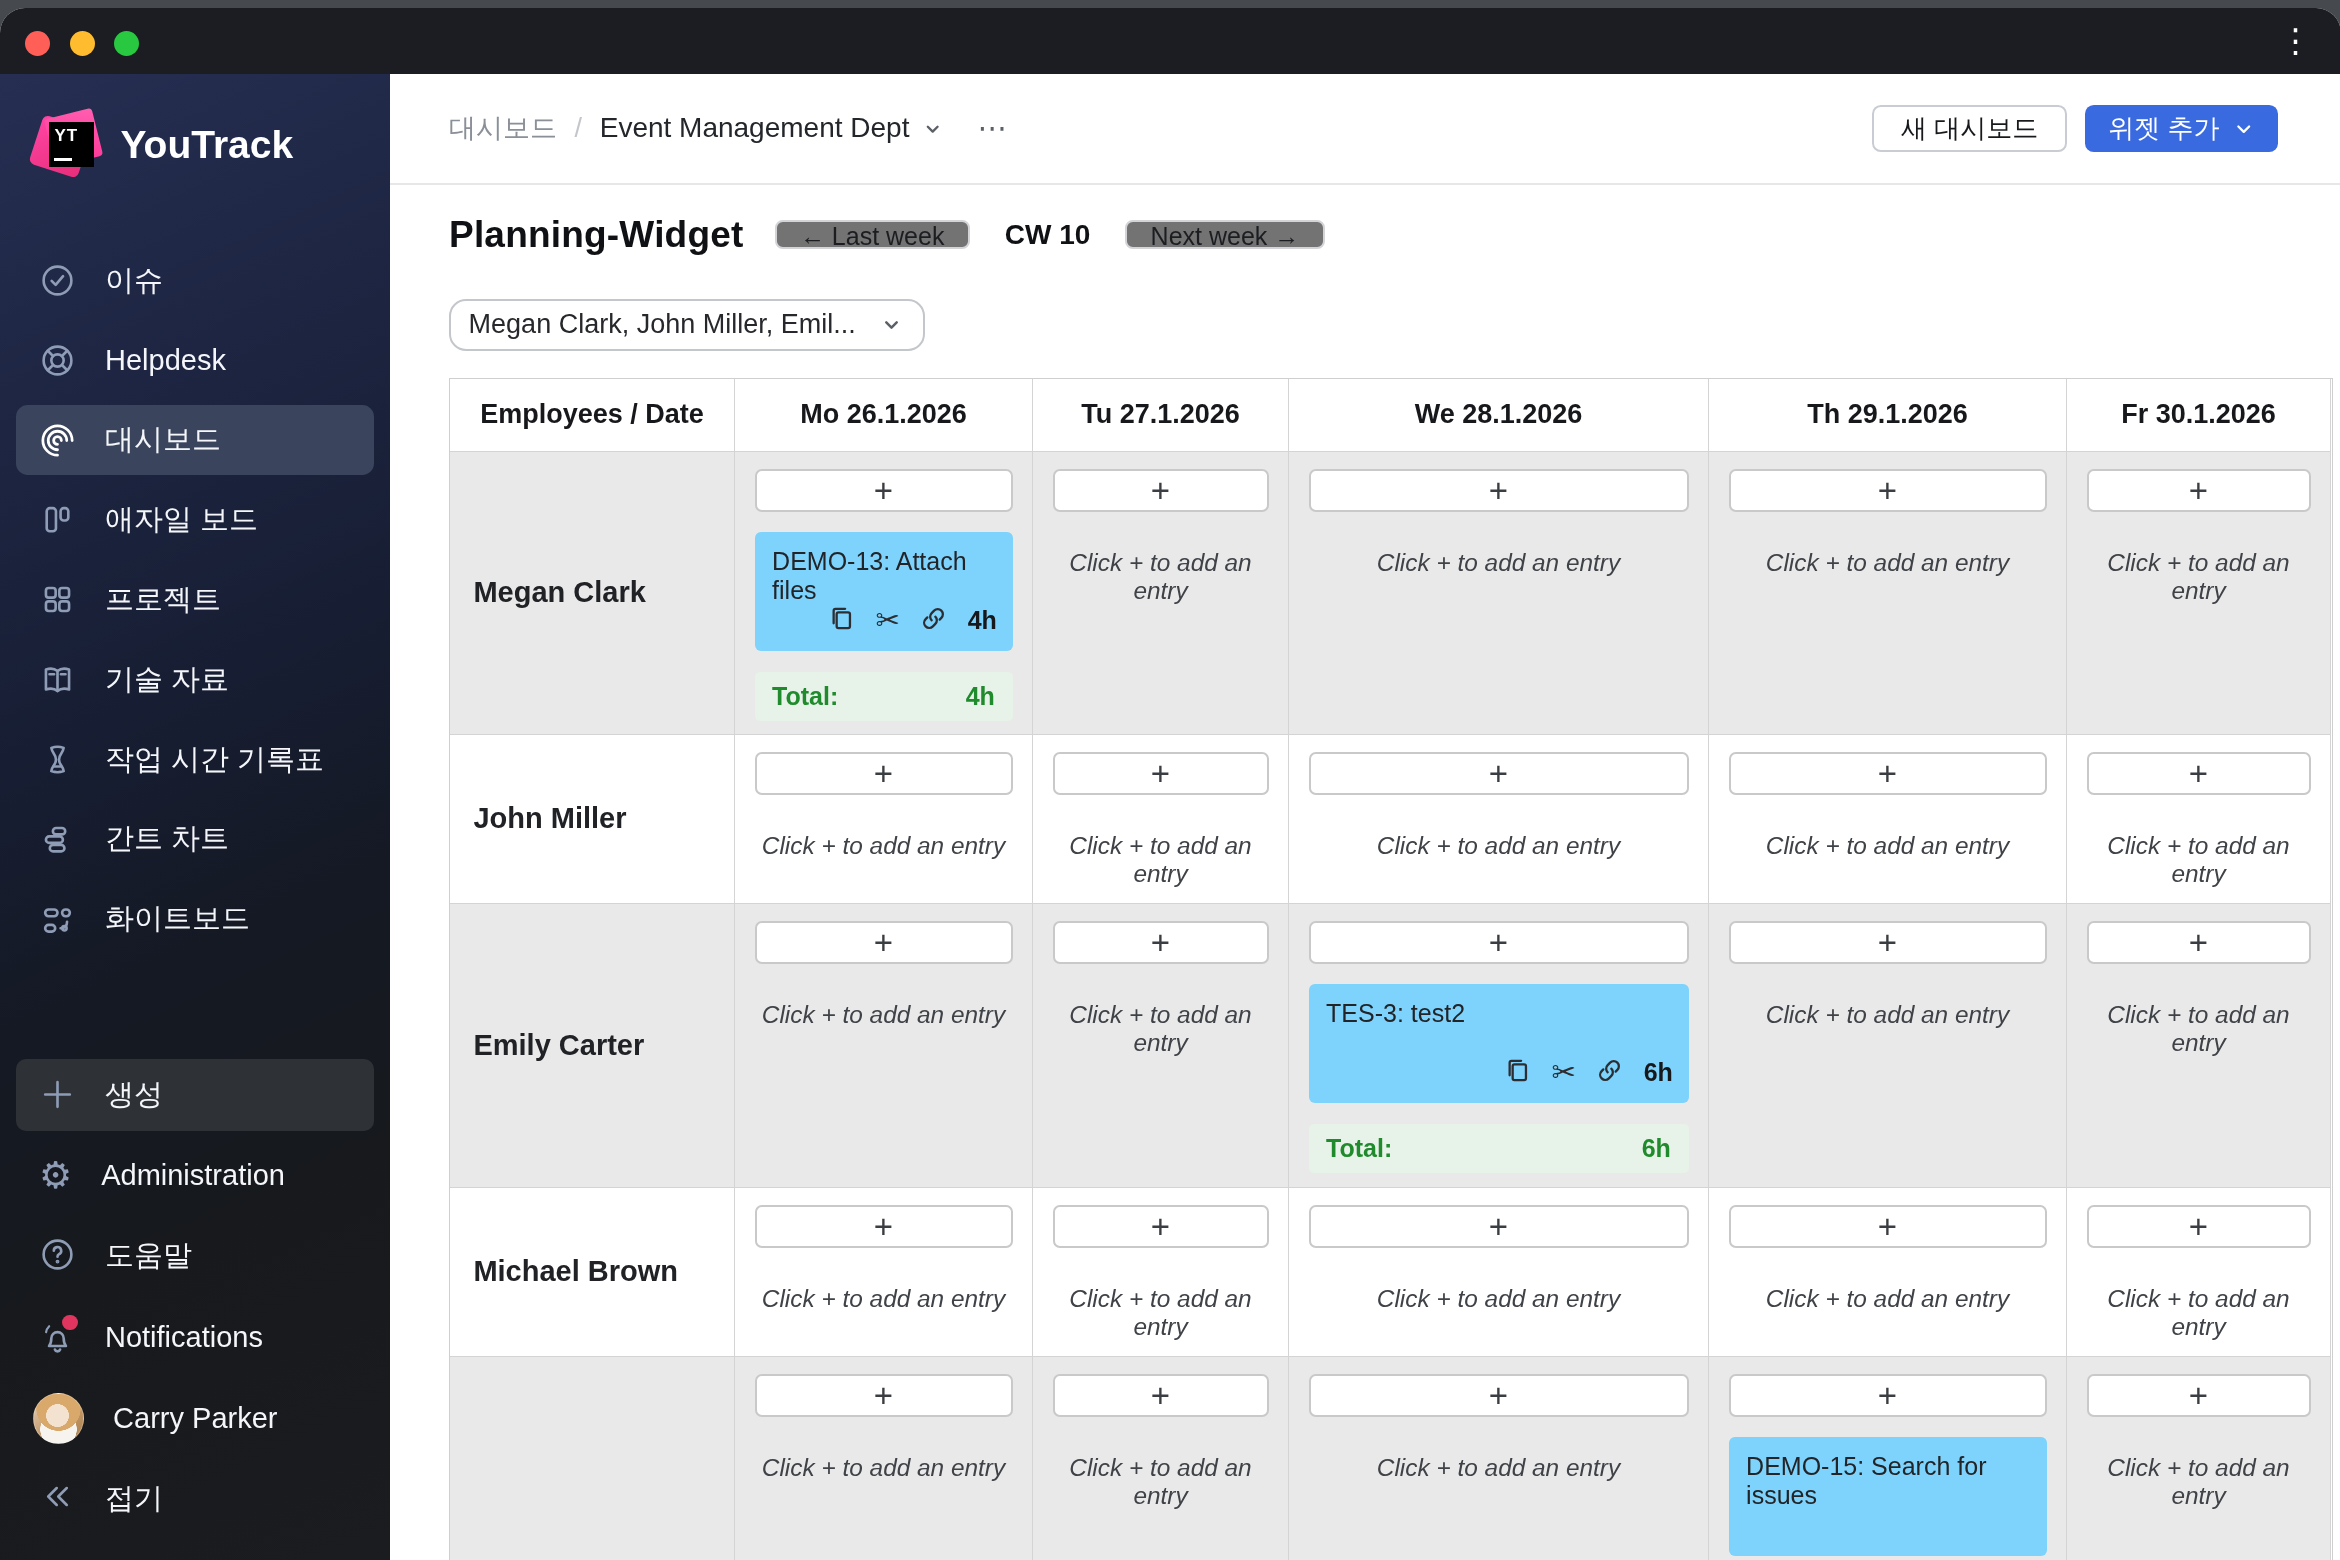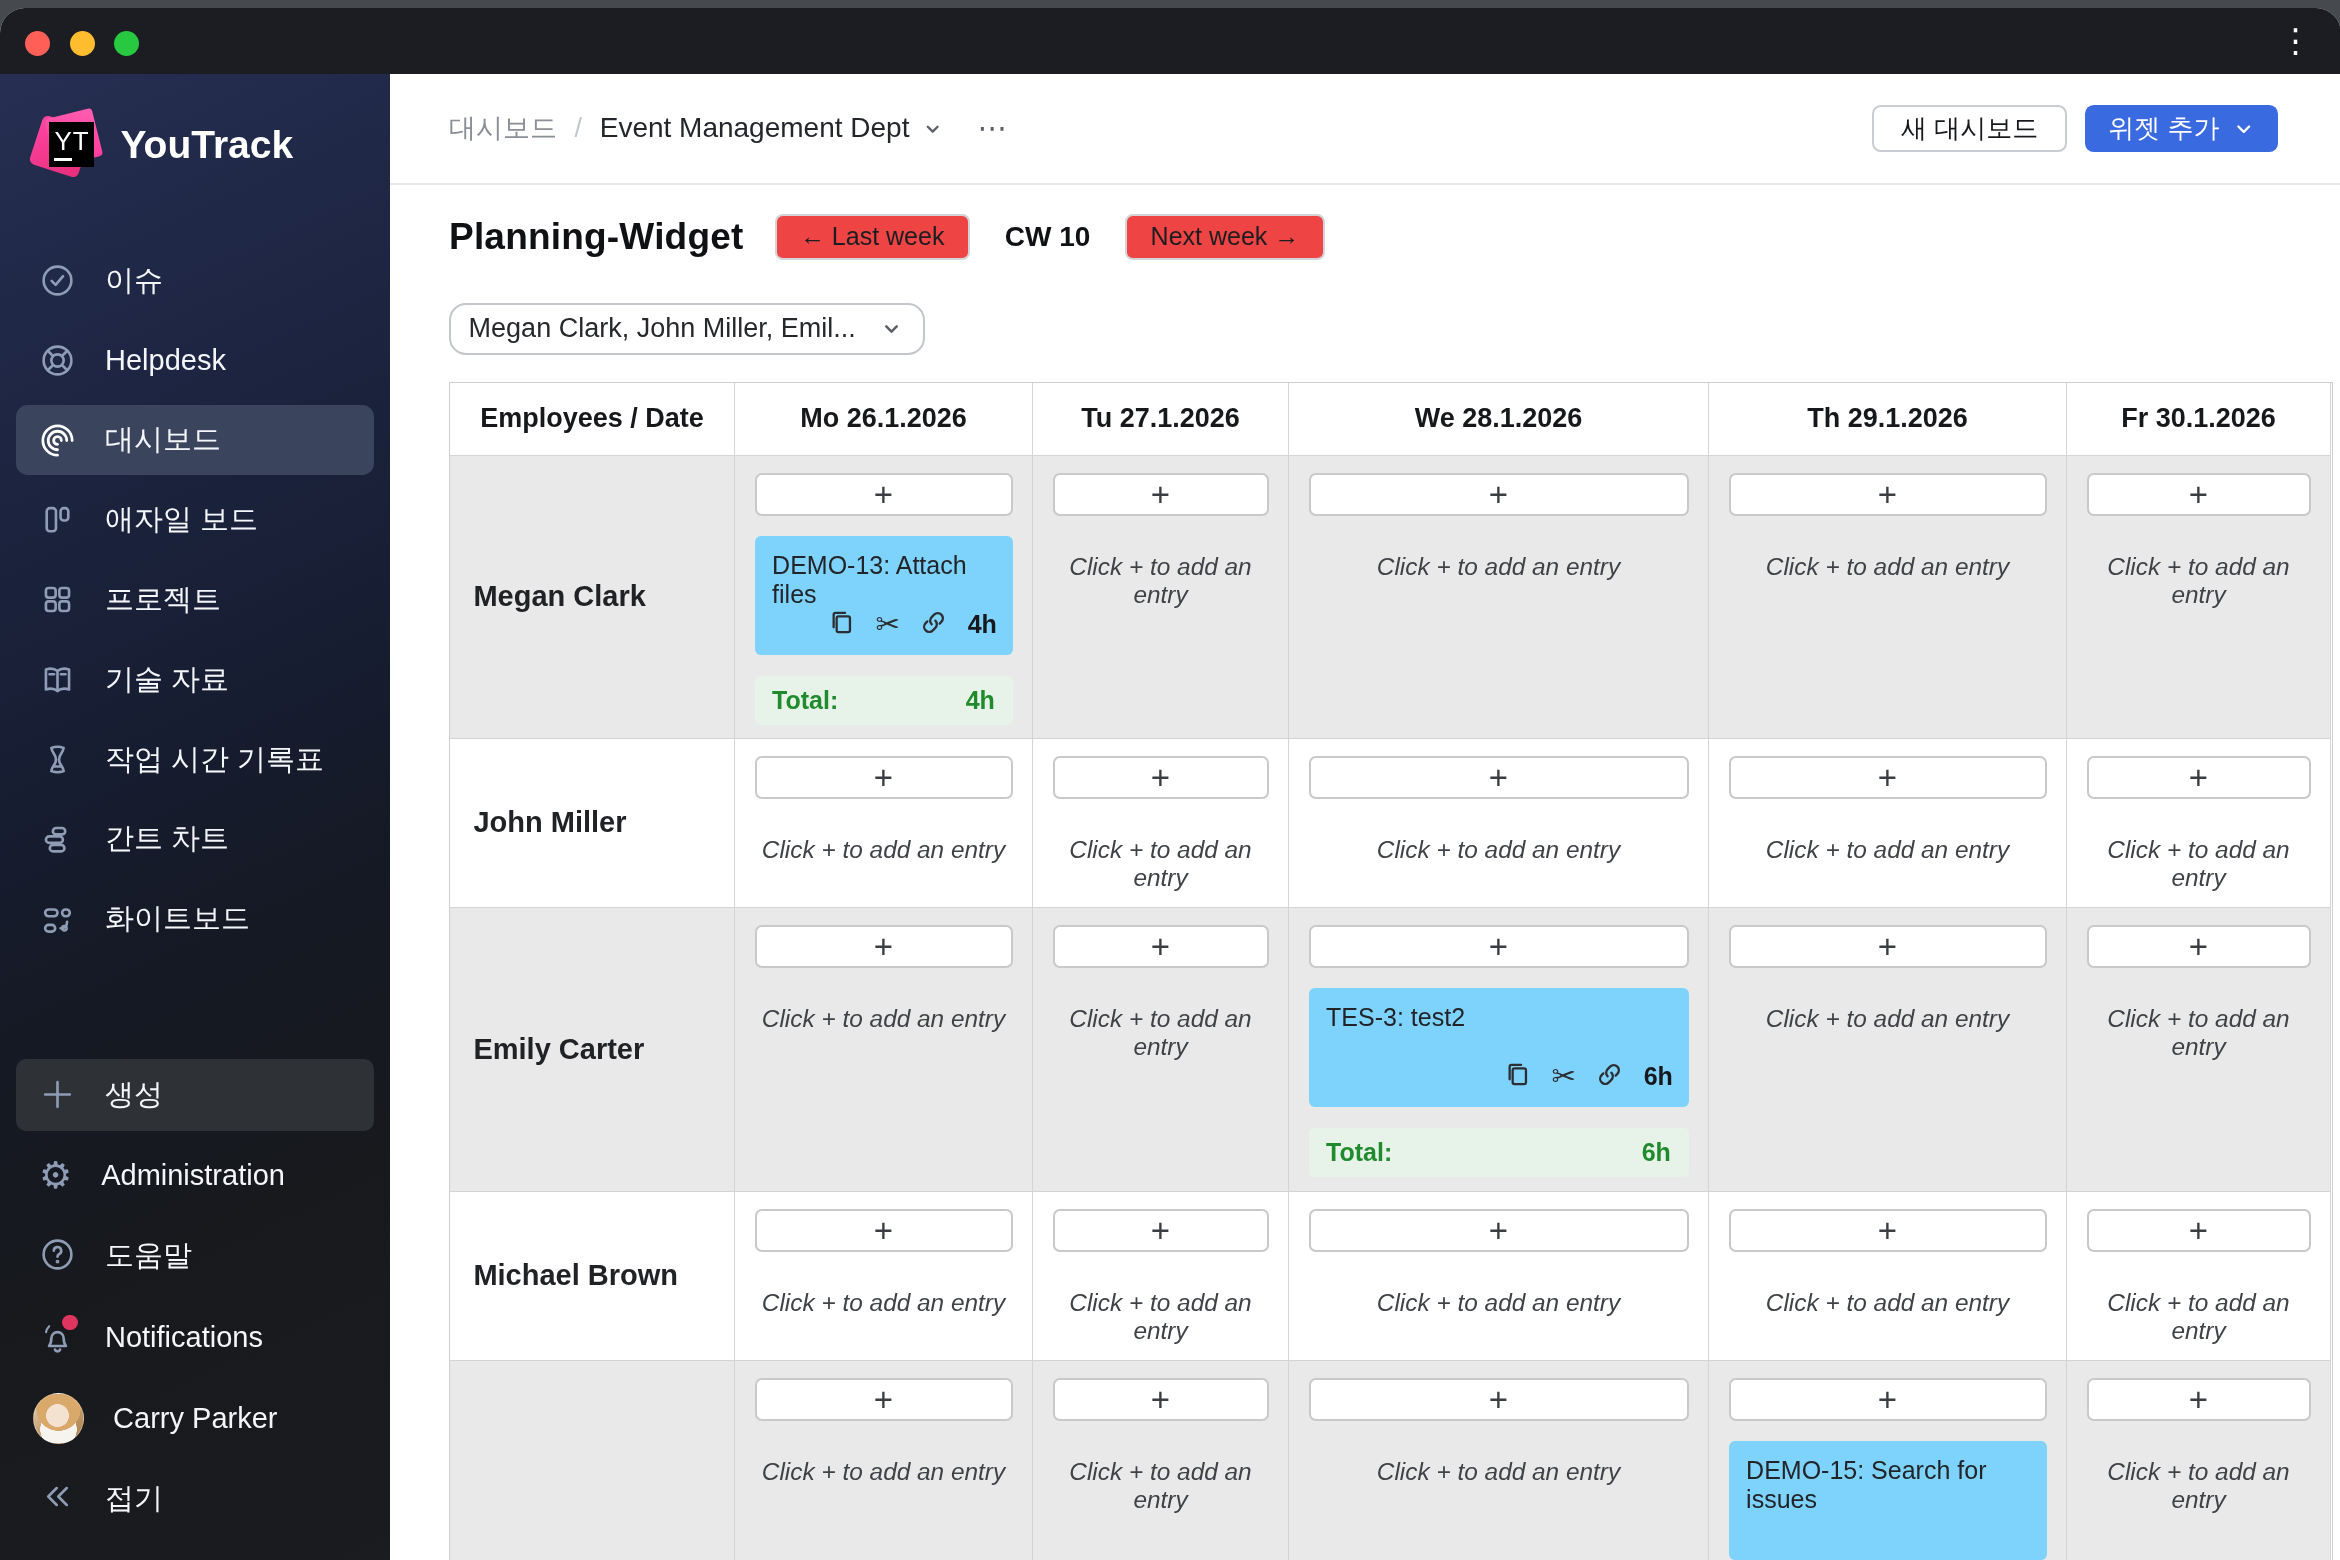--- a/index.html
+++ b/index.html
@@ -20,21 +20,21 @@
   .sidebar { position:absolute; left:0; top:66px; width:390px; height:1486px;
              background:linear-gradient(155deg,#262f52 0%,#1d2542 22%,#171e33 42%,#151924 58%,#17191d 75%,#1a1c20 100%);
              color:#f2f4f8; }
   .logo-row { display:flex; align-items:center; gap:19.5px; padding:25px 0 0 33px; height:117px; }
   .logo-mark { position:relative; width:68px; height:68px; flex:0 0 68px; }
   .logo-blob1 { position:absolute; left:2px; top:9.8px; width:51px; height:51px;
                 background:linear-gradient(135deg,#ff45a4,#e62e7a); transform:rotate(18deg); border-radius:5.9px;}
   .logo-blob2 { position:absolute; left:15.6px; top:2px; width:49px; height:49px;
                 background:linear-gradient(205deg,#ff5fb0,#ff2f92); transform:rotate(-14deg); border-radius:3.9px;}
   .logo-box { position:absolute; left:15.6px; top:11.7px; width:45px; height:45px; background:#000;
-              color:#fff; font-weight:400; font-size:26px; padding:3.9px 0 0 5.9px; letter-spacing:1px;}
+              color:#fff; font-weight:700; font-size:17px; padding:3.9px 0 0 5.9px; letter-spacing:1px;}
   .logo-box::after { content:""; position:absolute; left:5.9px; bottom:6.8px; width:17.6px; height:2.9px; background:#fff; }
   .app-name { font-size:39px; font-weight:700; color:#fff; }
 
   nav.side-nav { margin-top:55px; display:flex; flex-direction:column; gap:9.8px; padding:0 15.6px; }
   .nav-item { display:flex; align-items:center; gap:29px; height:70px; padding-left:23.4px;
               border-radius:11.7px; cursor:pointer; }
   .nav-item.selected { background:#3a445c; }
   .nav-item .ic { width:37px; height:37px; flex:0 0 37px; display:flex; align-items:center; justify-content:center; }
   .nav-item .lbl { font-size:29px; font-weight:500; color:#f4f6fa; white-space:nowrap; }
   svg.icn { stroke:#8e9cb5; fill:none; stroke-width:1.7; stroke-linecap:round; stroke-linejoin:round; }
@@ -67,21 +67,21 @@
   .crumb-menu { color:#5b6067; font-size:29px; margin-left:15.6px; letter-spacing:2px; }
   .topbar-actions { margin-left:auto; display:flex; gap:17.6px; }
   .btn-outline { height:47px; padding:0 27px; background:#fff; border:2px solid #c9ccd2; border-radius:8.8px;
                  font-size:26px; color:#17191c; display:flex; align-items:center; gap:11.7px; cursor:pointer; }
   .btn-primary { height:47px; padding:0 23.4px; border:none; border-radius:8.8px; color:#fff;
                  font-size:26px; font-weight:500; display:flex; align-items:center; gap:13.7px; cursor:pointer; }
 
   .content { padding:0 0 0 59px; }
   .widget-head { margin-top:29px; display:flex; align-items:center; gap:31px; }
   .widget-title { font-size:37px; font-weight:800; color:#101114; letter-spacing:0.2px; }
-  .wk-btn { height:46px; padding:0 23.4px; background:#ef4444; border:2px solid #d3d4d8; border-radius:7.8px;
+  .wk-btn { height:29px; padding:0 23.4px; background:#737373; border:2px solid #d3d4d8; border-radius:7.8px;
             font-size:25px; color:#1b1d21; cursor:pointer; }
   .wk-label { font-size:28px; font-weight:700; color:#101114; margin:0 3.9px; }
 
   .filter-label { margin-top:53px; font-size:30px; font-weight:700; color:#17181b; }
   .filter-select { margin-top:43px; width:476px; height:52px; border:2px solid #c3c6cb; border-radius:17px;
                    display:flex; align-items:center; justify-content:space-between; padding:0 19.5px 0 17.6px;
                    font-size:27px; color:#26282c; cursor:pointer; background:#fff; }
   .chev { stroke:#5b6067; fill:none; stroke-width:2.4; stroke-linecap:round; stroke-linejoin:round; }
 
   

